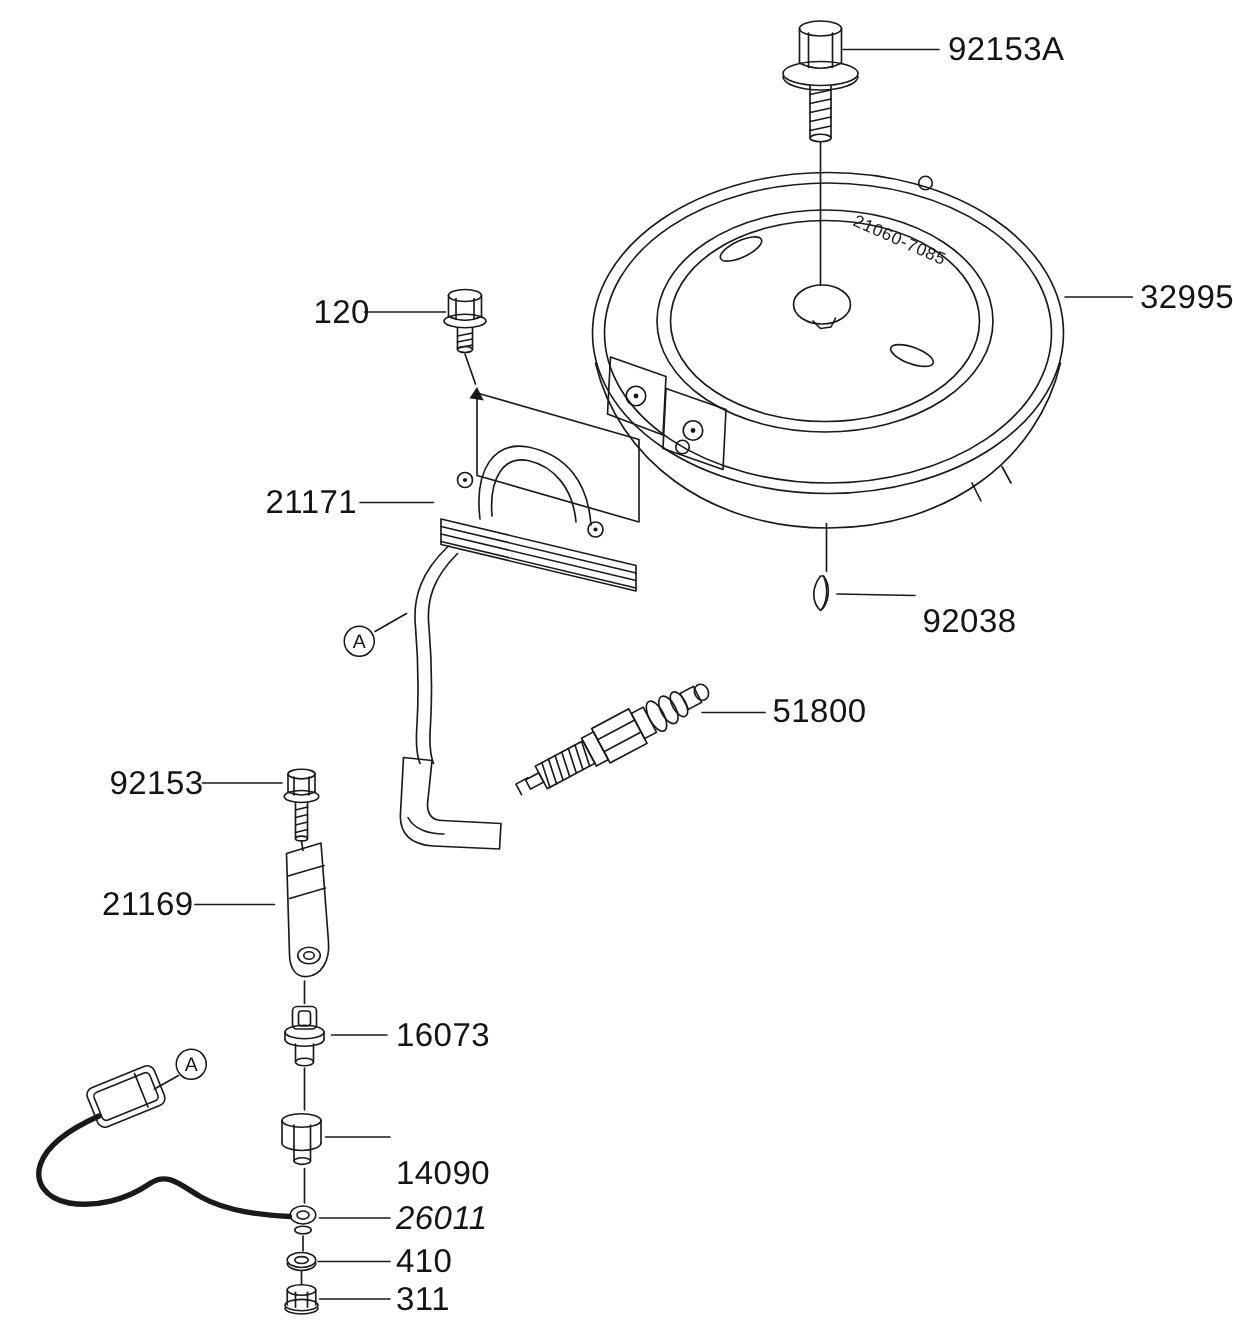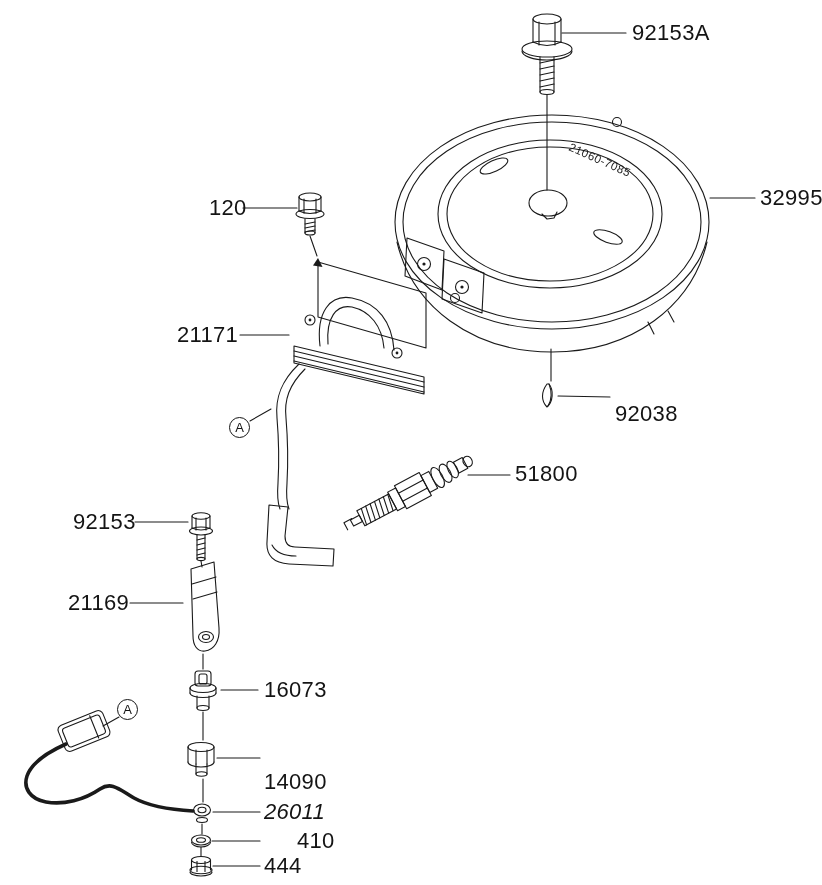--- a/index.html
+++ b/index.html
@@ -260,19 +260,19 @@
   <div class="part-label" style="left:760px;top:189px;">32995</div>
   <div class="part-label" style="left:209px;top:199px;">120</div>
   <div class="part-label" style="left:177px;top:326px;">21171</div>
   <div class="part-label" style="left:615px;top:405px;">92038</div>
   <div class="part-label" style="left:515px;top:465px;">51800</div>
   <div class="part-label" style="left:73px;top:513px;">92153</div>
   <div class="part-label" style="left:68px;top:594px;text-align:right;">21169</div>
   <div class="part-label" style="left:264px;top:681px;">16073</div>
   <div class="part-label" style="left:264px;top:749px;margin-top:24px;">14090</div>
   <div class="part-label" style="left:264px;top:803px;font-style:italic;">26011</div>
-  <div class="part-label" style="left:264px;top:832px;margin-left:33px;">410</div>
-  <div class="part-label" style="left:264px;top:857px;">444</div>
+  <div class="part-label" style="left:264px;top:832px;">410</div>
+  <div class="part-label" style="left:264px;top:857px;">311</div>
 
   <div class="circle-marker" style="left:229px;top:417px;">A</div>
   <div class="circle-marker" style="left:117px;top:699px;">A</div>
 
 </div>
 
 </body></html>

